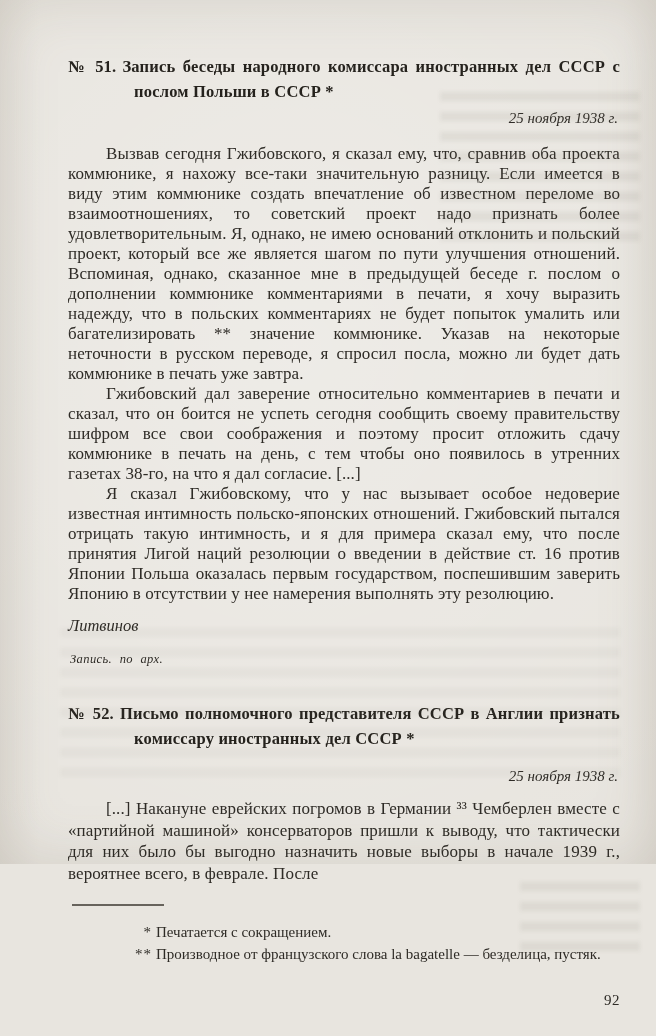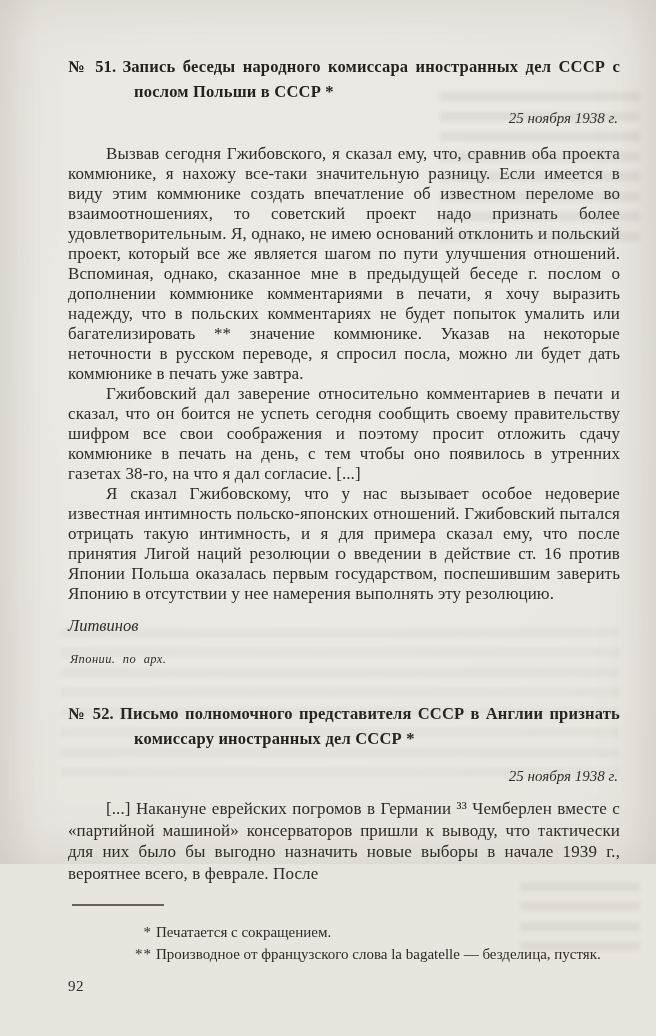--- a/index.html
+++ b/index.html
@@ -97,22 +97,22 @@
     font-size:15px;
     line-height:20px;
   }
   .fn-marker{
     display:inline-block;
     width:22px;margin-right:4px;
     text-align:right;
     letter-spacing:1px;
   }
   .folio{
-    margin-top:14px;
-    text-align:left;
+    margin-top:28px;
+    text-align:right;
     font-size:15px;
     letter-spacing:.5px;
   }
 </style>
 </head>
 <body>
 
 <main class="page">
 
   <div class="bleed bleed-1"></div>
@@ -121,21 +121,21 @@
 
   <article class="doc-entry-1">
     <h2 class="doc-heading"><span class="doc-number">№ 51.</span><span>Запись беседы народного комиссара иностранных дел СССР с послом Польши в СССР *</span></h2>
     <p class="doc-date">25 ноября 1938 г.</p>
     <div class="doc-body">
         <p class="body-para">Вызвав сегодня Гжибовского, я сказал ему, что, сравнив оба проекта коммюнике, я нахожу все-таки значительную разницу. Если имеется в виду этим коммюнике создать впечатление об известном переломе во взаимоотношениях, то советский проект надо признать более удовлетворительным. Я, однако, не имею оснований отклонить и польский проект, который все же является шагом по пути улучшения отношений. Вспоминая, однако, сказанное мне в предыдущей беседе г. послом о дополнении коммюнике комментариями в печати, я хочу выразить надежду, что в польских комментариях не будет попыток умалить или багателизировать ** значение коммюнике. Указав на некоторые неточности в русском переводе, я спросил посла, можно ли будет дать коммюнике в печать уже завтра.</p>
         <p class="body-para">Гжибовский дал заверение относительно комментариев в печати и сказал, что он боится не успеть сегодня сообщить своему правительству шифром все свои соображения и поэтому просит отложить сдачу коммюнике в печать на день, с тем чтобы оно появилось в утренних газетах 38-го, на что я дал согласие. [...]</p>
         <p class="body-para">Я сказал Гжибовскому, что у нас вызывает особое недоверие известная интимность польско-японских отношений. Гжибовский пытался отрицать такую интимность, и я для примера сказал ему, что после принятия Лигой наций резолюции о введении в действие ст. 16 против Японии Польша оказалась первым государством, поспешившим заверить Японию в отсутствии у нее намерения выполнять эту резолюцию.</p>
       </div>
     <p class="signature">Литвинов</p>
-    <p class="source-note">Японии. по арх.</p>
+    <p class="source-note">Запись. по арх.</p>
   </article>
 
   <article class="doc-entry-2">
     <h2 class="doc-heading"><span class="doc-number">№ 52.</span><span>Письмо полномочного представителя СССР в Англии признать комиссару иностранных дел СССР *</span></h2>
     <p class="doc-date">25 ноября 1938 г.</p>
     <div class="doc-body">
         <p class="body-para">[...] Накануне еврейских погромов в Германии ³³ Чемберлен вместе с «партийной машиной» консерваторов пришли к выводу, что тактически для них было бы выгодно назначить новые выборы в начале 1939 г., вероятнее всего, в феврале. После</p>
       </div>
   </article>
 

